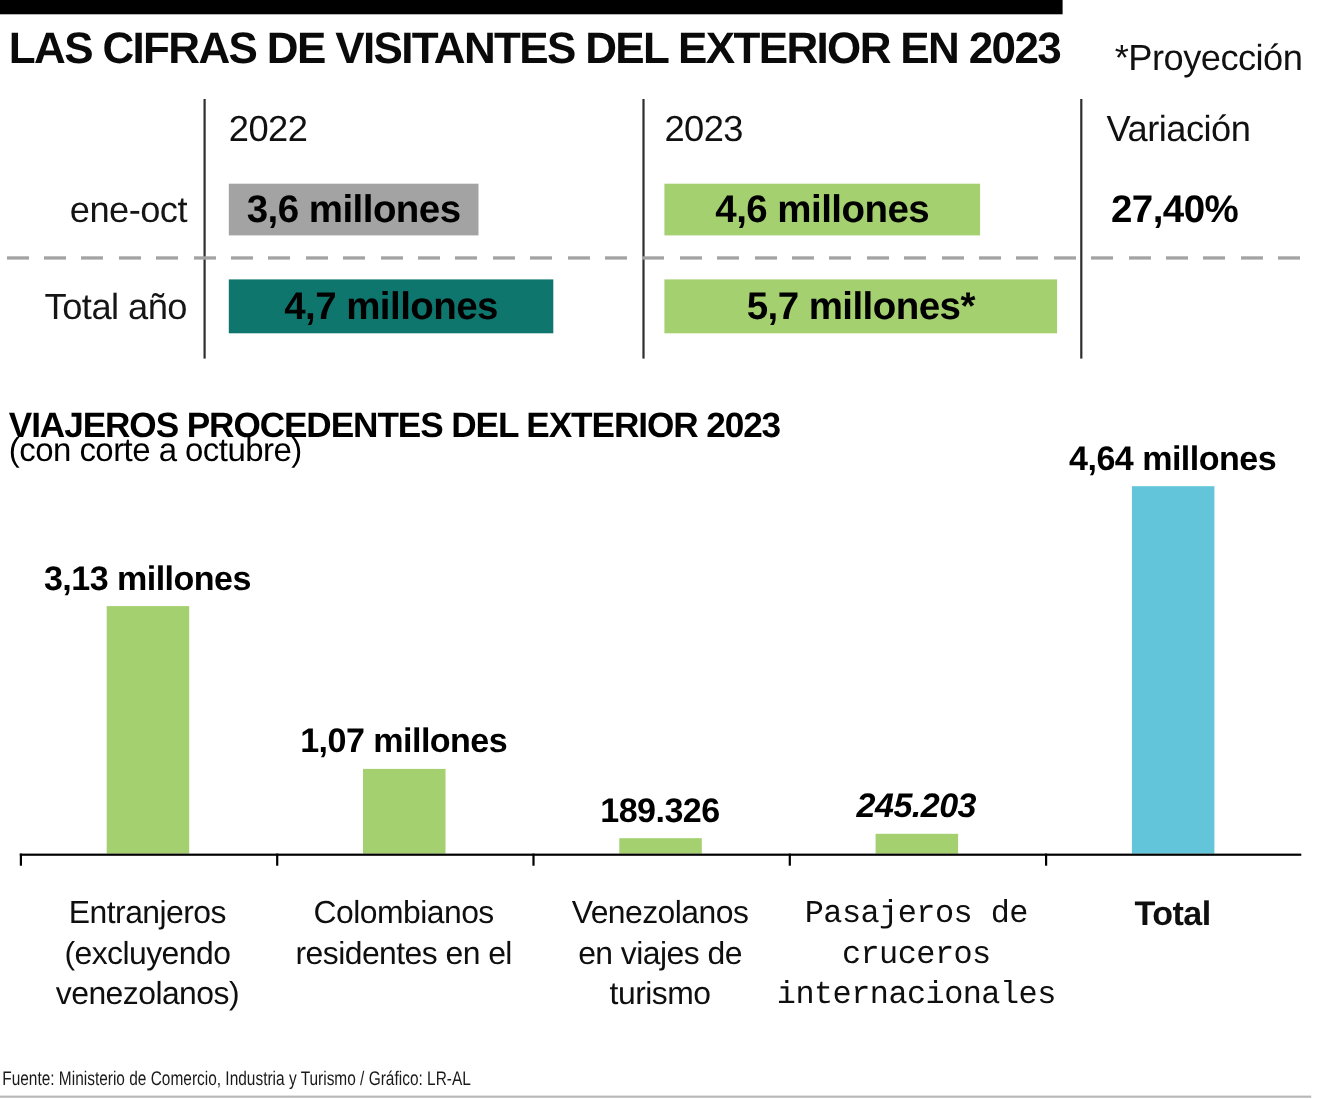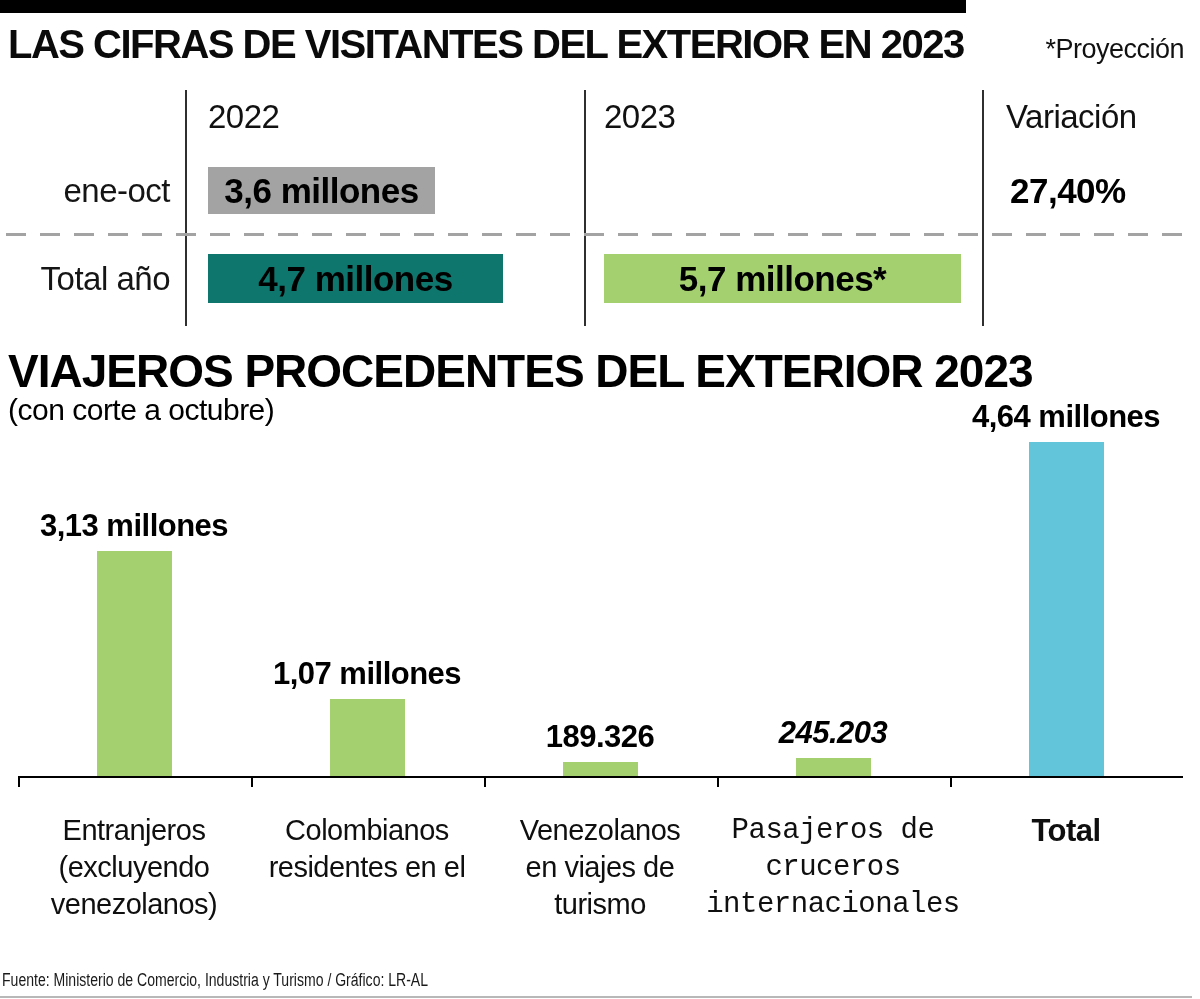--- a/index.html
+++ b/index.html
@@ -4,31 +4,31 @@
 <style>
   html,body{margin:0;padding:0;background:#fff;}
   #canvas{
     position:relative;width:1200px;height:999px;background:#ffffff;
     font-family:"Liberation Sans", sans-serif;color:#000;overflow:hidden;
   }
   .abs{position:absolute;}
   .topbar{left:0;top:0;width:966px;height:13px;background:#000;}
   .main-title{left:8px;top:22px;width:960px;font-size:40px;font-weight:bold;
     letter-spacing:-1.5px;white-space:nowrap;color:#0a0a0a;}
-  .proj-note{right:16px;top:34px;font-size:27px;letter-spacing:-0.5px;color:#111;}
+  .proj-note{right:16px;top:34px;font-size:33px;letter-spacing:-0.5px;color:#111;}
   .vline{top:90px;height:236px;width:2px;background:#2f2f2f;}
   .col-h{top:98px;font-size:33px;letter-spacing:-0.5px;color:#111;white-space:nowrap;}
   .row-label{left:0;width:170px;text-align:right;font-size:33px;letter-spacing:-0.5px;
     color:#151515;line-height:47px;white-space:nowrap;}
   .cellbox{text-align:center;font-weight:bold;font-size:35px;letter-spacing:-0.5px;
     color:#000;white-space:nowrap;}
   .variation-val{font-weight:bold;font-size:35px;letter-spacing:-0.5px;line-height:47px;}
   .dashed-sep{left:6px;top:233px;width:1186px;height:3px;
     background:repeating-linear-gradient(90deg,#a3a3a3 0 20px,transparent 20px 34px);}
-  .chart-title{left:8px;top:344px;font-size:46px;font-weight:bold;letter-spacing:-1px;white-space:nowrap;}
+  .chart-title{left:8px;top:368px;font-size:32px;font-weight:bold;letter-spacing:-1px;white-space:nowrap;}
   .chart-subtitle{left:8px;top:393px;font-size:30px;letter-spacing:-0.5px;white-space:nowrap;}
   .axis{left:18px;top:776px;width:1165px;height:2px;background:#000;}
   .tick{top:776px;width:2px;height:11px;background:#000;}
   .bar{position:absolute;}
   .val-label{position:absolute;width:260px;text-align:center;font-size:31px;font-weight:bold;
     letter-spacing:-0.5px;line-height:38px;white-space:nowrap;}
   .cat-label{position:absolute;width:280px;top:812px;text-align:center;font-size:29px;
     letter-spacing:-0.5px;line-height:37px;color:#0f0f0f;}
   .cat-label.em{font-weight:bold;font-size:31px;}
   .footer{left:2px;top:970px;font-size:18px;color:#1a1a1a;white-space:nowrap;
@@ -49,20 +49,21 @@
   <div class="abs vline" style="left:982px"></div>
 
   <div class="abs col-h" style="left:208px">2022</div>
   <div class="abs col-h" style="left:604px">2023</div>
   <div class="abs col-h" style="left:1006px">Variación</div>
 
   <div class="abs row-label" style="top:167px">ene-oct</div>
   <div class="abs row-label" style="top:255px">Total año</div>
 
   <div class="abs cellbox" style="left:208px;top:167px;width:227px;height:47px;line-height:47px;background:#a3a3a3">3,6 millones</div>
+  <div class="abs cellbox" style="left:604px;top:167px;width:287px;height:47px;line-height:47px;background:#a4d06f">4,6 millones</div>
   <div class="abs variation-val" style="left:1010px;top:167px">27,40%</div>
 
   <div class="abs dashed-sep"></div>
 
   <div class="abs cellbox" style="left:208px;top:254px;width:295px;height:49px;line-height:49px;background:#0f766e">4,7 millones</div>
   <div class="abs cellbox" style="left:604px;top:254px;width:357px;height:49px;line-height:49px;background:#a4d06f">5,7 millones*</div>
   <div class="abs variation-val" style="left:1010px;top:254px"></div>
 
   <div class="abs chart-title">VIAJEROS PROCEDENTES DEL EXTERIOR 2023</div>
   <div class="abs chart-subtitle">(con corte a octubre)</div>

